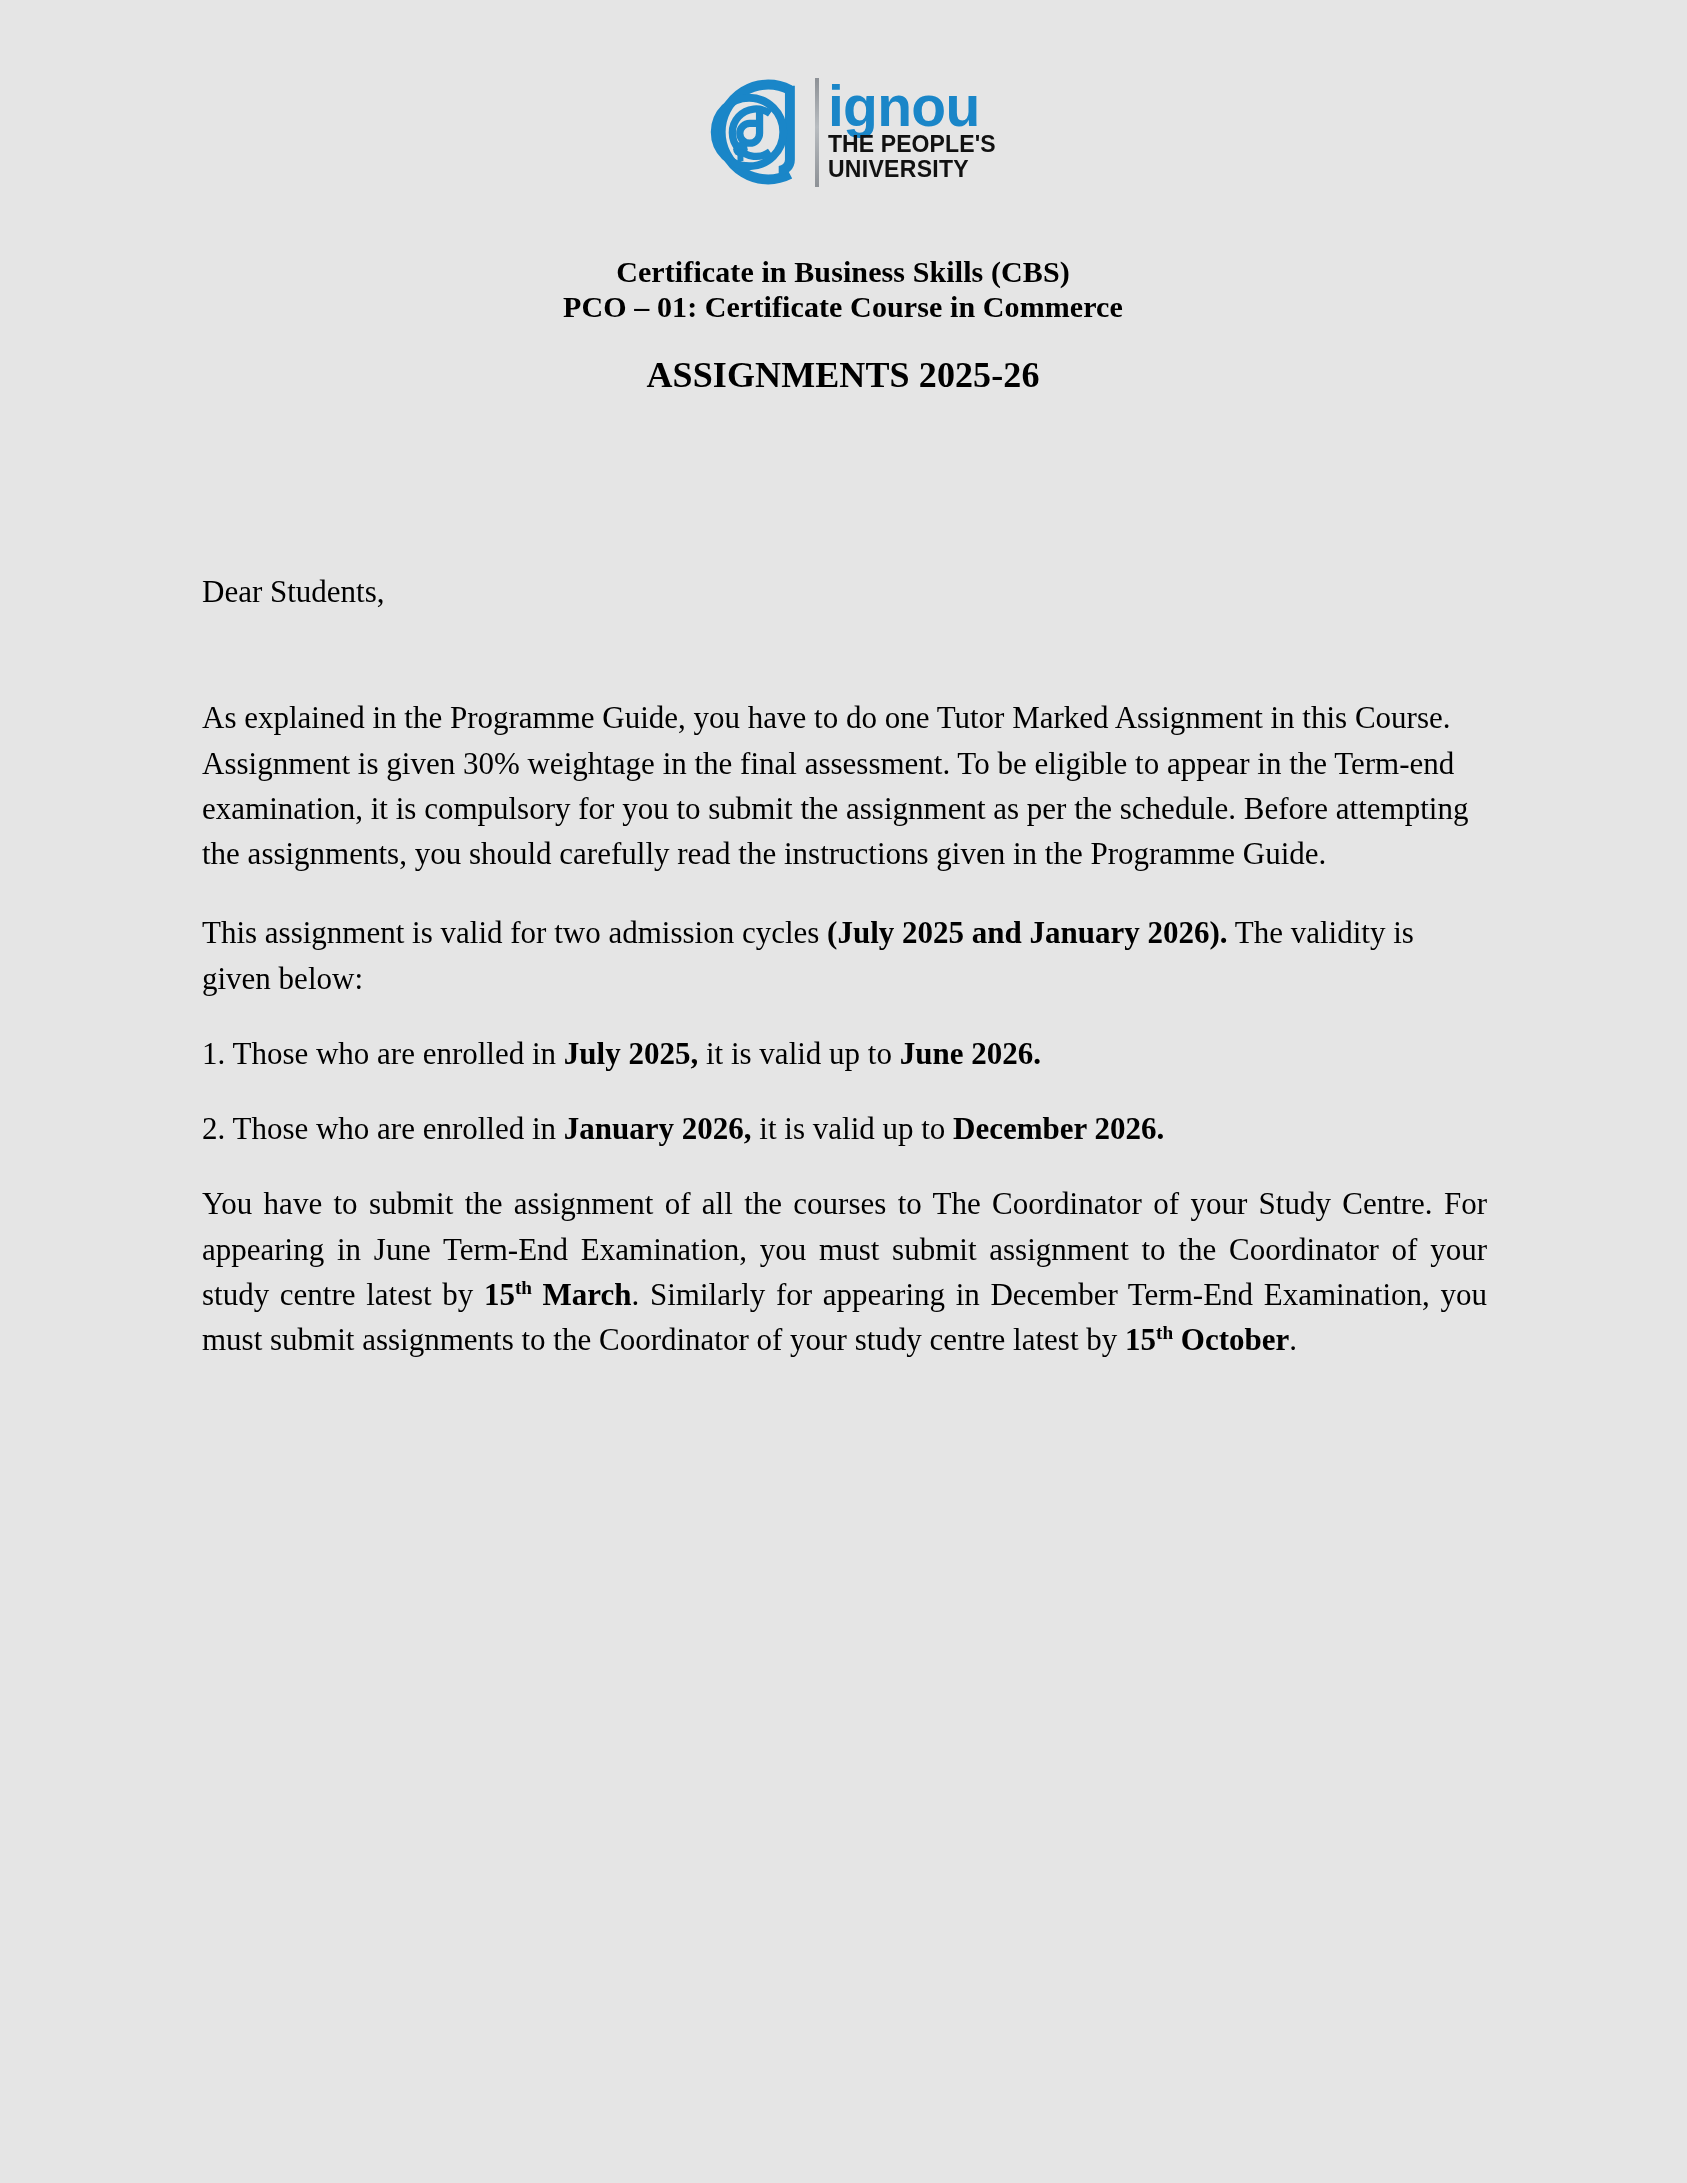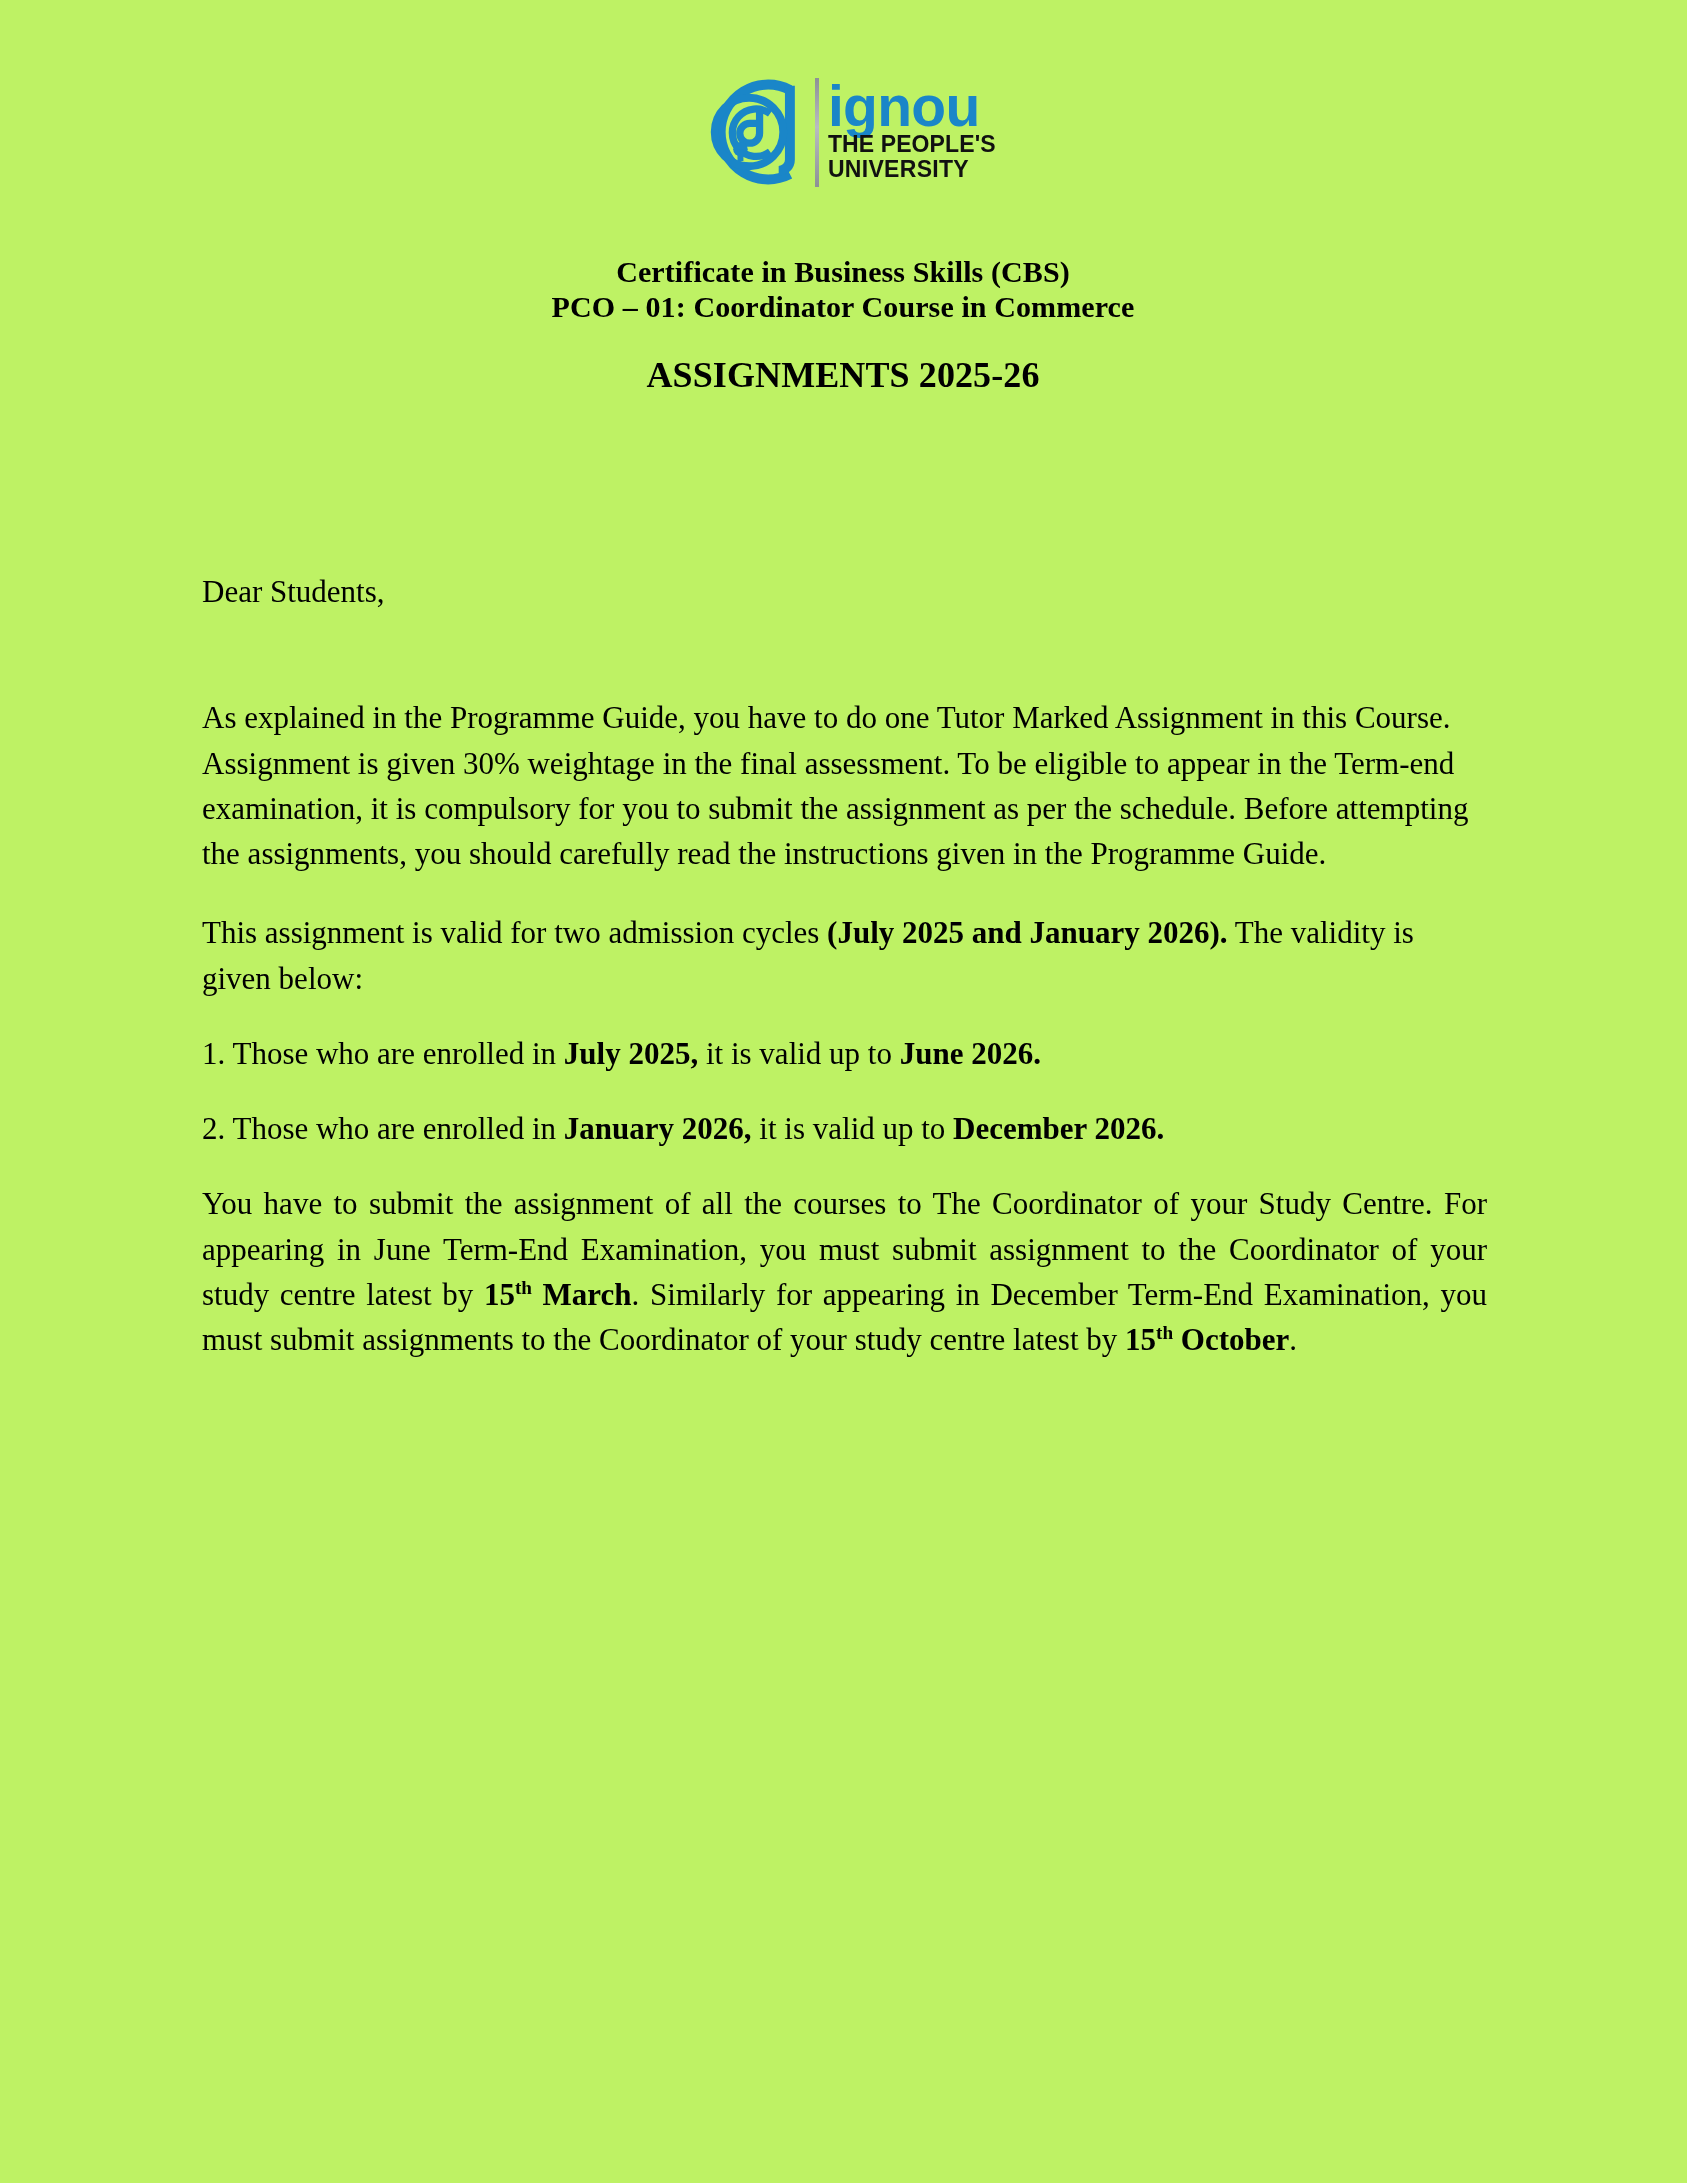--- a/index.html
+++ b/index.html
@@ -12,21 +12,21 @@
     height: 2183px;
     position: relative;
     font-family: "Liberation Serif", "DejaVu Serif", serif;
     color: #000000;
     overflow: hidden;
   }
 
   .page {
     position: absolute;
     inset: 0;
-    background: #bef264;
+    background: #e5e5e5;
   }
 
   
   .logo-block {
     position: absolute;
     left: 0;
     right: 0;
     top: 74px;
     display: flex;
     justify-content: center;
@@ -154,21 +154,21 @@
         <div class="logo-ignou">ignou</div>
         <div class="logo-tag1">THE PEOPLE'S</div>
         <div class="logo-tag2">UNIVERSITY</div>
       </div>
 
     </div>
   </div>
 
   <div class="title-block">
     <div class="title-line">Certificate in Business Skills (CBS)</div>
-    <div class="title-line">PCO – 01: Coordinator Course in Commerce</div>
+    <div class="title-line">PCO – 01: Certificate Course in Commerce</div>
     <div class="title-line big">ASSIGNMENTS 2025-26</div>
   </div>
 
   <div class="body-block">
 
     <p class="para salutation">Dear Students,</p>
 
     <div class="gap-lg"></div>
 
     <p class="para">As explained in the Programme Guide, you have to do one Tutor Marked Assignment in this Course. Assignment is given 30% weightage in the final assessment. To be eligible to appear in the Term-end examination, it is compulsory for you to submit the assignment as per the schedule. Before attempting the assignments, you should carefully read the instructions given in the Programme Guide.</p>

